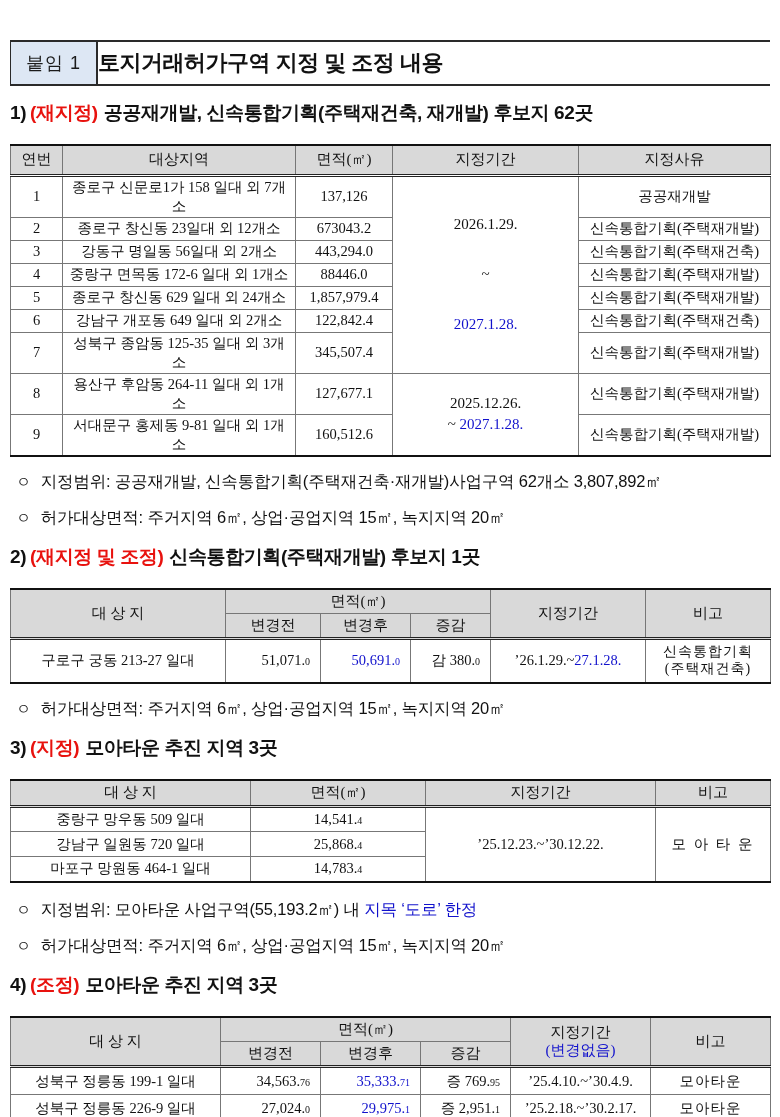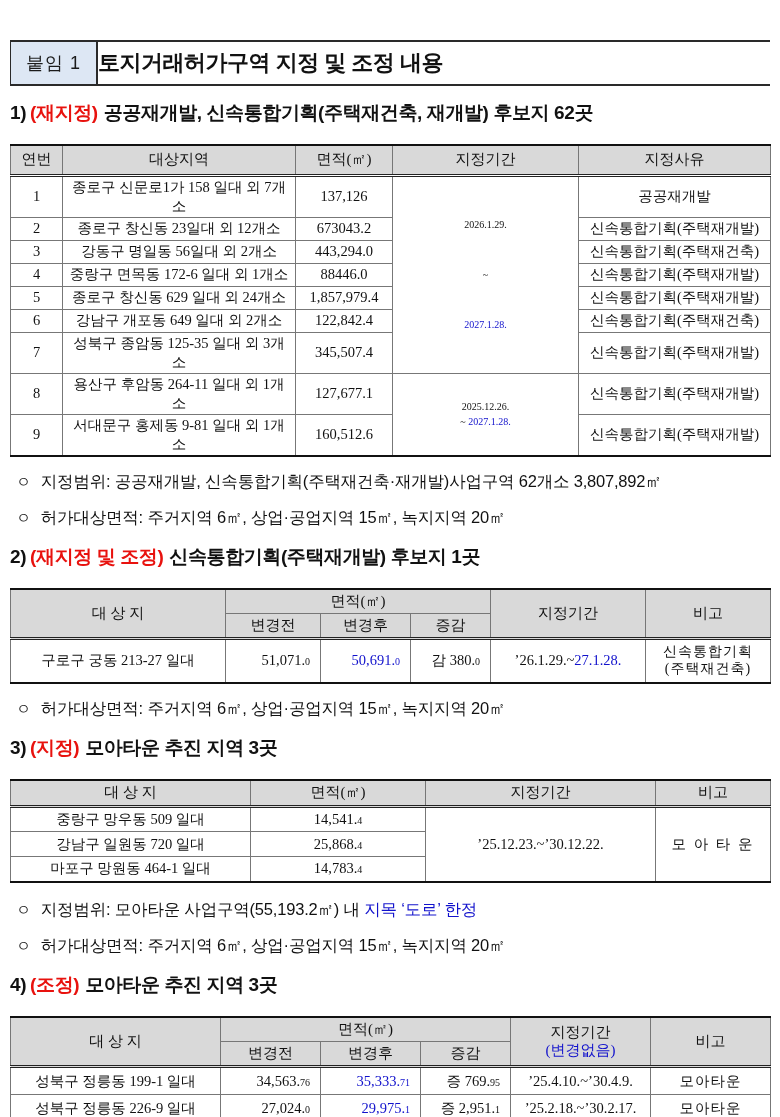--- a/index.html
+++ b/index.html
@@ -46,21 +46,21 @@
     background:var(--header-bg,#d9d9d9); font-weight:normal; font-size:15px;
     border-bottom:3px double #222;
   }
   .num { text-align:right; padding-right:10px; }
   .dec { font-size:10px; }
   .c-blue { color:var(--blue,#1111cc); }
 
   
   .t1 thead th { height:30px; }
   .t1 td { height:23px; }
-  .t1 .period-cell { vertical-align:middle; font-size:10px; }
+  .t1 .period-cell { vertical-align:middle; font-size:15px; }
   .t1 .period-stack { display:flex; flex-direction:column; justify-content:space-around; height:150px; }
   .t1 .period-stack2 { display:flex; flex-direction:column; justify-content:space-between; gap:4px; }
 
   
   .t2 th, .t4 th { height:25px; }
   .t2 td { height:44px; }
   .t2 .note-cell, .t4 .note-cell { letter-spacing:1px; }
   .t2 .note-cell { line-height:1.2; font-size:14px; }
   .t4 td { height:28px; }
   .t4 .period-head { line-height:1.25; }

